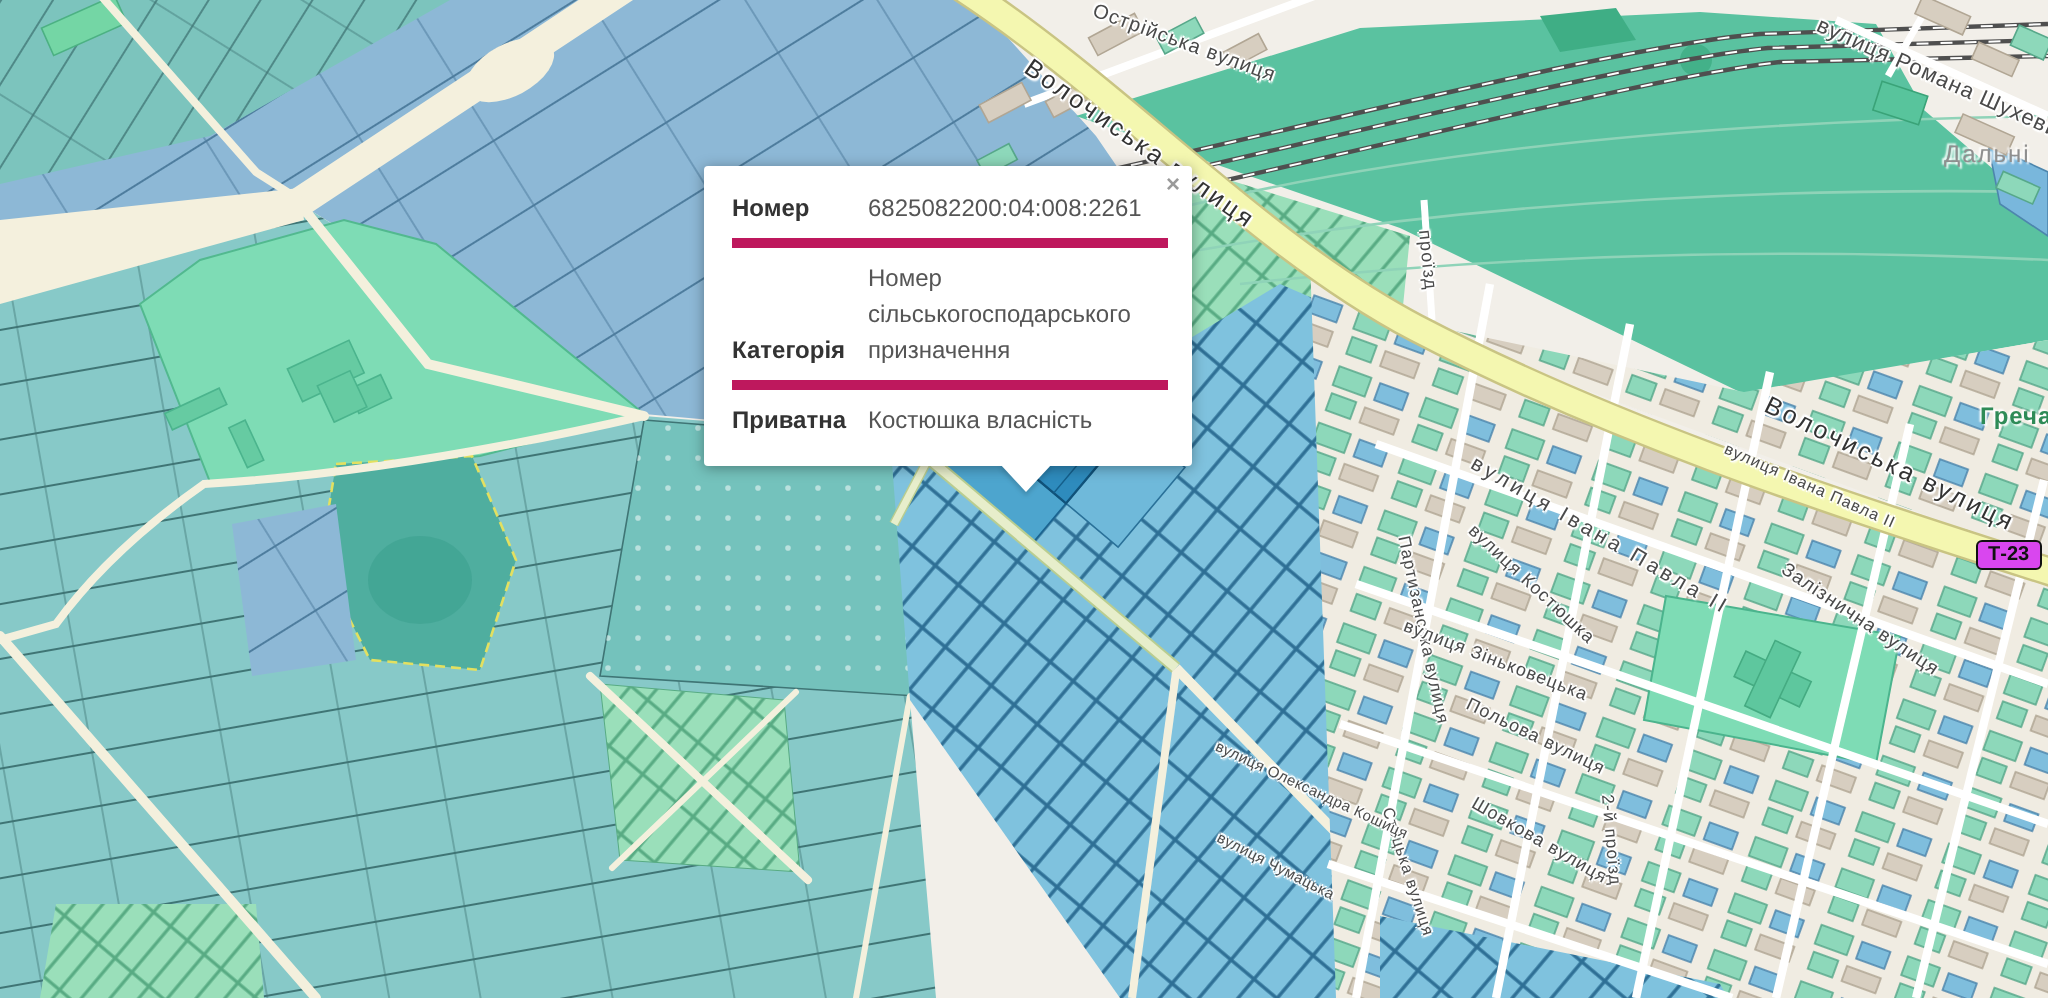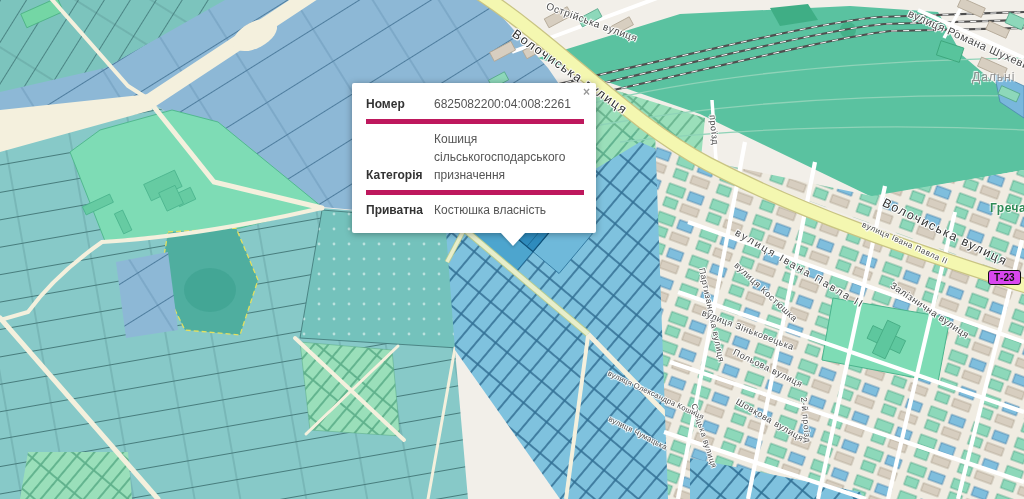--- a/index.html
+++ b/index.html
@@ -253,21 +253,21 @@
   <div class="road-badge" style="left:988px;top:270px">Т-23</div>
 
   <div class="popup">
     <button class="popup-close">×</button>
     <div class="prow">
       <div class="lab">Номер</div>
       <div class="val">6825082200:04:008:2261</div>
     </div>
     <div class="prow">
       <div class="lab">Категорія</div>
-      <div class="val">Кошиця сільськогосподарського призначення</div>
+      <div class="val">Номер сільськогосподарського призначення</div>
     </div>
     <div class="prow">
       <div class="lab">Приватна</div>
       <div class="val">Костюшка власність</div>
     </div>
     <div class="popup-tail"></div>
   </div>
 
 </div>
 

